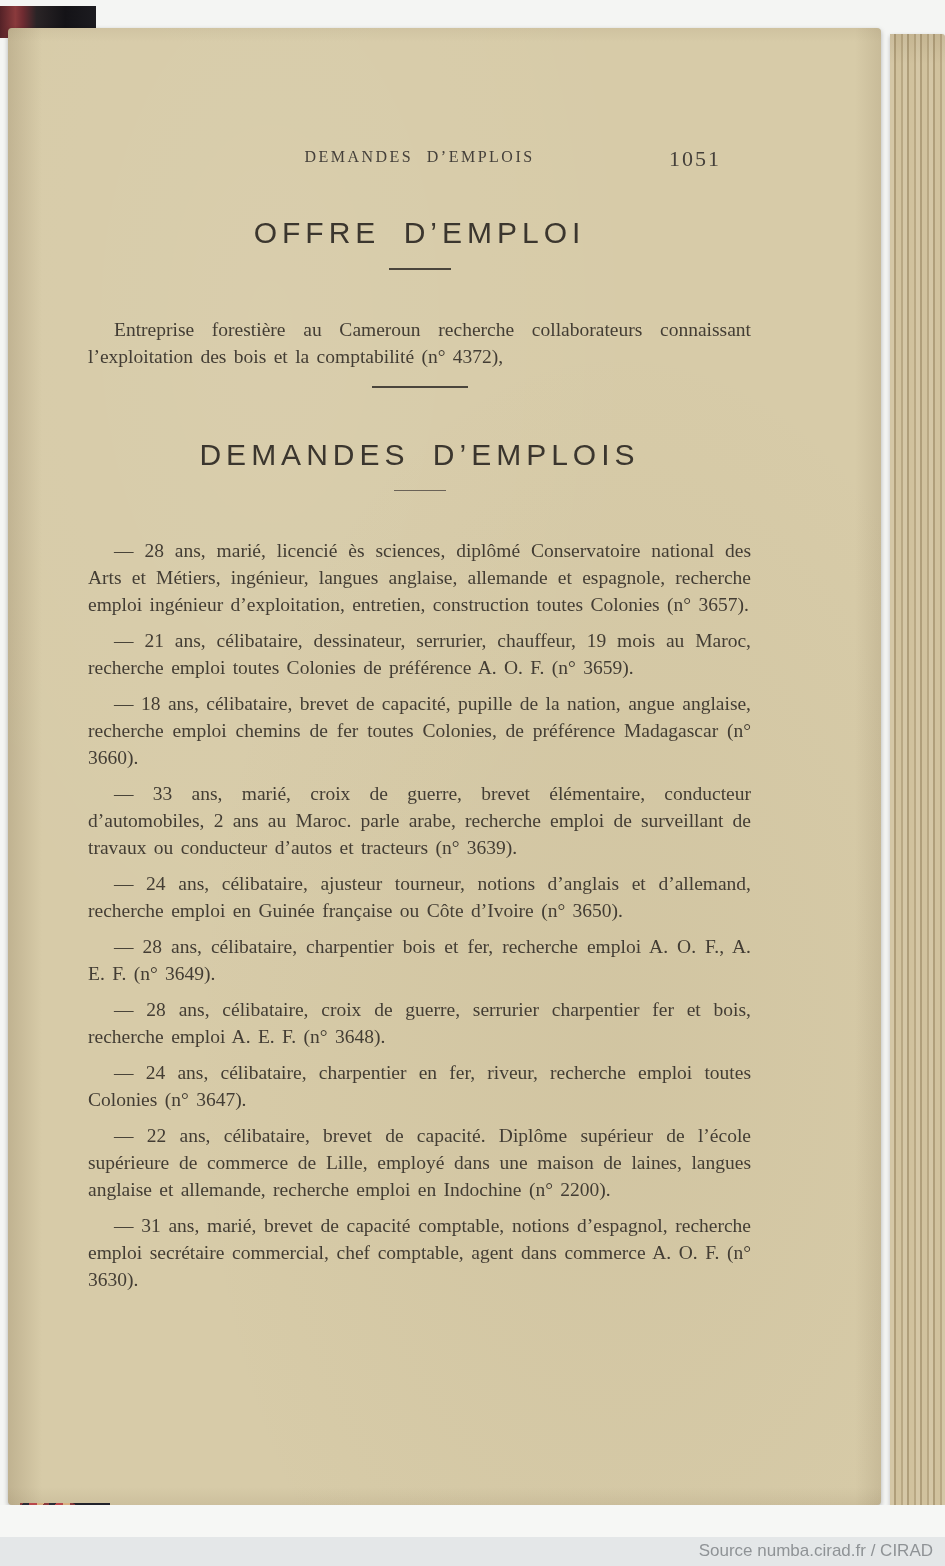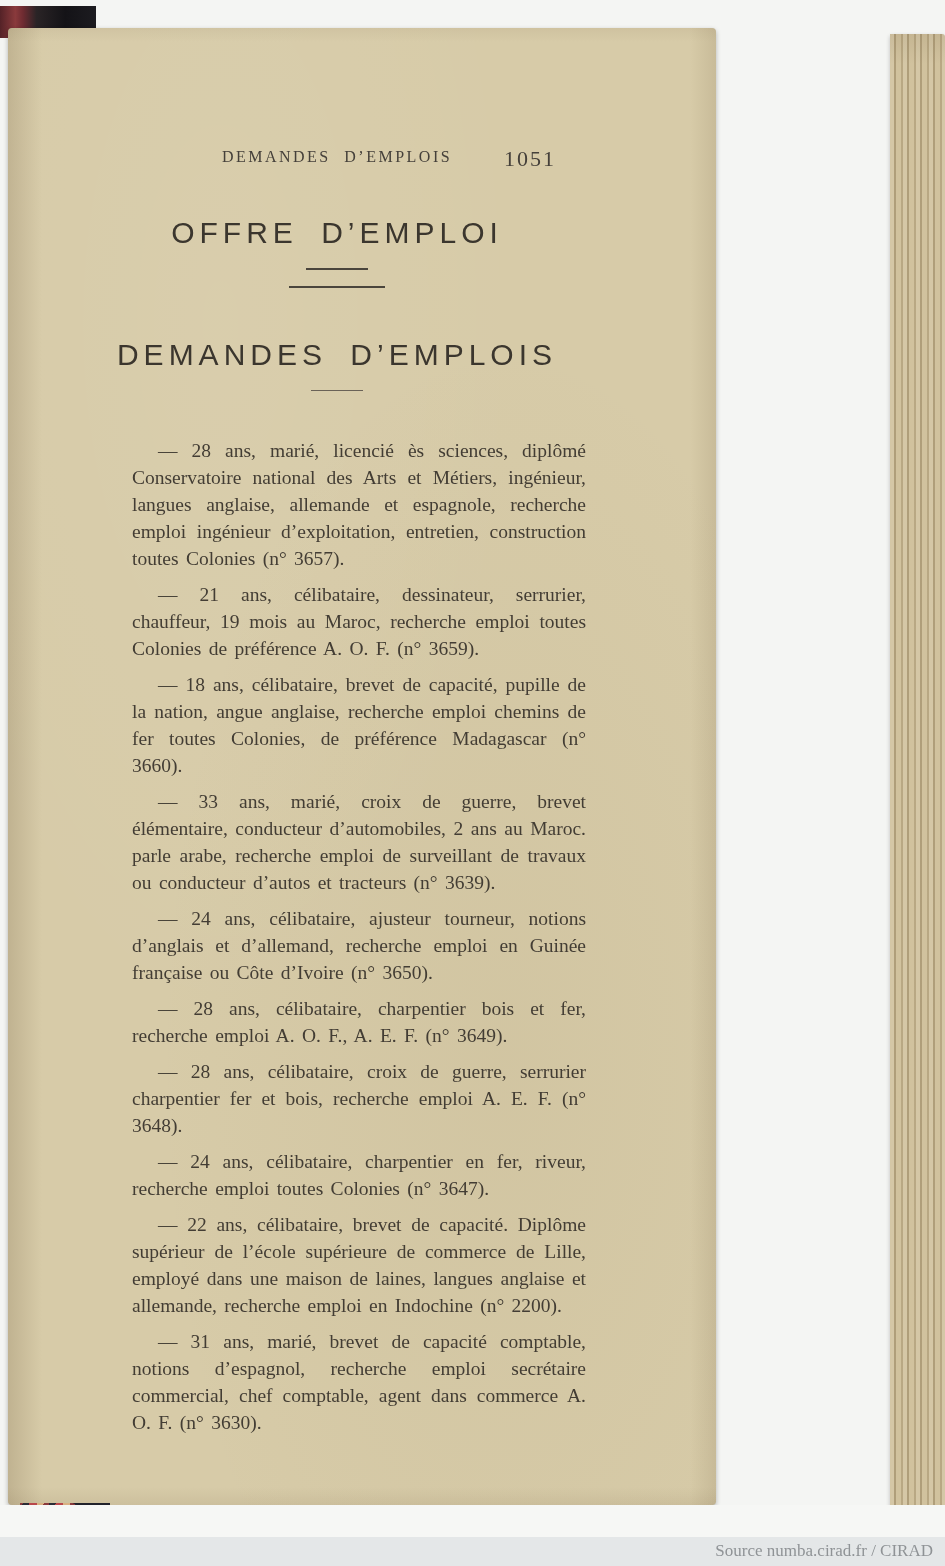--- a/index.html
+++ b/index.html
@@ -21,21 +21,21 @@
     background:#20222a;overflow:hidden;
   }
   .cover-bl::before{
     content:"";position:absolute;left:-14px;top:-8px;width:92px;height:24px;
     transform:rotate(24deg);
     background:repeating-linear-gradient(90deg,#b9474b 0 7px,#d9b183 7px 13px,#8a3a3c 13px 18px,#2a2c36 18px 24px);
   }
 
   
   .page{
-    position:absolute;left:8px;top:28px;width:708px;height:1477px;
+    position:absolute;left:8px;top:28px;width:873px;height:1477px;
     background-color:#d7cba8;
     background-image:
       radial-gradient(ellipse at 30% 20%, rgba(255,255,255,0.05), transparent 45%),
       radial-gradient(ellipse at 70% 70%, rgba(120,100,60,0.06), transparent 50%),
       linear-gradient(90deg, rgba(110,90,60,0.22), rgba(110,90,60,0) 34px),
       linear-gradient(270deg, rgba(110,90,60,0.14), rgba(110,90,60,0) 26px),
       linear-gradient(0deg, rgba(110,90,60,0.10), rgba(110,90,60,0) 18px),
       linear-gradient(180deg, rgba(110,90,60,0.08), rgba(110,90,60,0) 14px);
     box-shadow:0 2px 5px rgba(0,0,0,0.28);
     border-radius:4px;
@@ -74,30 +74,30 @@
   .rule{background:#4a453c;margin-left:auto;margin-right:auto;}
   .rule-offre{width:62px;height:2px;margin-top:18px;}
   .rule-sep{width:96px;height:2px;margin-top:16px;}
   .rule-demandes{width:52px;height:1px;margin-top:18px;background:#6a6257;}
   .para,.entry{
     font-size:19.5px;line-height:27px;text-align:justify;
     text-indent:26px;margin:0;color:#433d34;word-spacing:2.5px;
   }
   .para-offre{margin-top:46px;}
   .entries{margin-top:46px;}
-  .entry{margin-bottom:9px;margin-left:44px;}
+  .entry{margin-bottom:9px;}
 
   
   .footer-band{
     position:absolute;left:0;top:1505px;width:945px;height:32px;background:#f6f7f5;
   }
   .footer-bar{
     position:absolute;left:0;top:1537px;width:945px;height:29px;
     background:#e4e7e8;
-    font-family:Liberation Serif, serif;
+    font-family:Liberation Sans, sans-serif;
     font-size:17px;color:#8f9396;
     text-align:right;line-height:28px;
     padding-right:12px;box-sizing:border-box;
   }
 </style>
 </head>
 <body>
 
 <div class="scene">
 
@@ -107,20 +107,21 @@
     <div class="content">
 
       <div class="running-head">
         <span class="running-title">DEMANDES D’EMPLOIS</span>
         <span class="page-num">1051</span>
       </div>
 
       <div class="h-offre">OFFRE D’EMPLOI</div>
       <div class="rule rule-offre"></div>
 
+      <p class="para para-offre">Entreprise forestière au Cameroun recherche collaborateurs connaissant l’exploitation des bois et la comptabilité (n° 4372),</p>
 
       <div class="rule rule-sep"></div>
 
       <div class="h-demandes">DEMANDES D’EMPLOIS</div>
       <div class="rule rule-demandes"></div>
 
       <div class="entries">
         <p class="entry">— 28 ans, marié, licencié ès sciences, diplômé Conservatoire national des Arts et Métiers, ingénieur, langues anglaise, allemande et espagnole, recherche emploi ingénieur d’exploitation, entretien, construction toutes Colonies (n° 3657).</p>
         <p class="entry">— 21 ans, célibataire, dessinateur, serrurier, chauffeur, 19 mois au Maroc, recherche emploi toutes Colonies de préférence A. O. F. (n° 3659).</p>
         <p class="entry">— 18 ans, célibataire, brevet de capacité, pupille de la nation, angue anglaise, recherche emploi chemins de fer toutes Colonies, de préférence Madagascar (n° 3660).</p>

